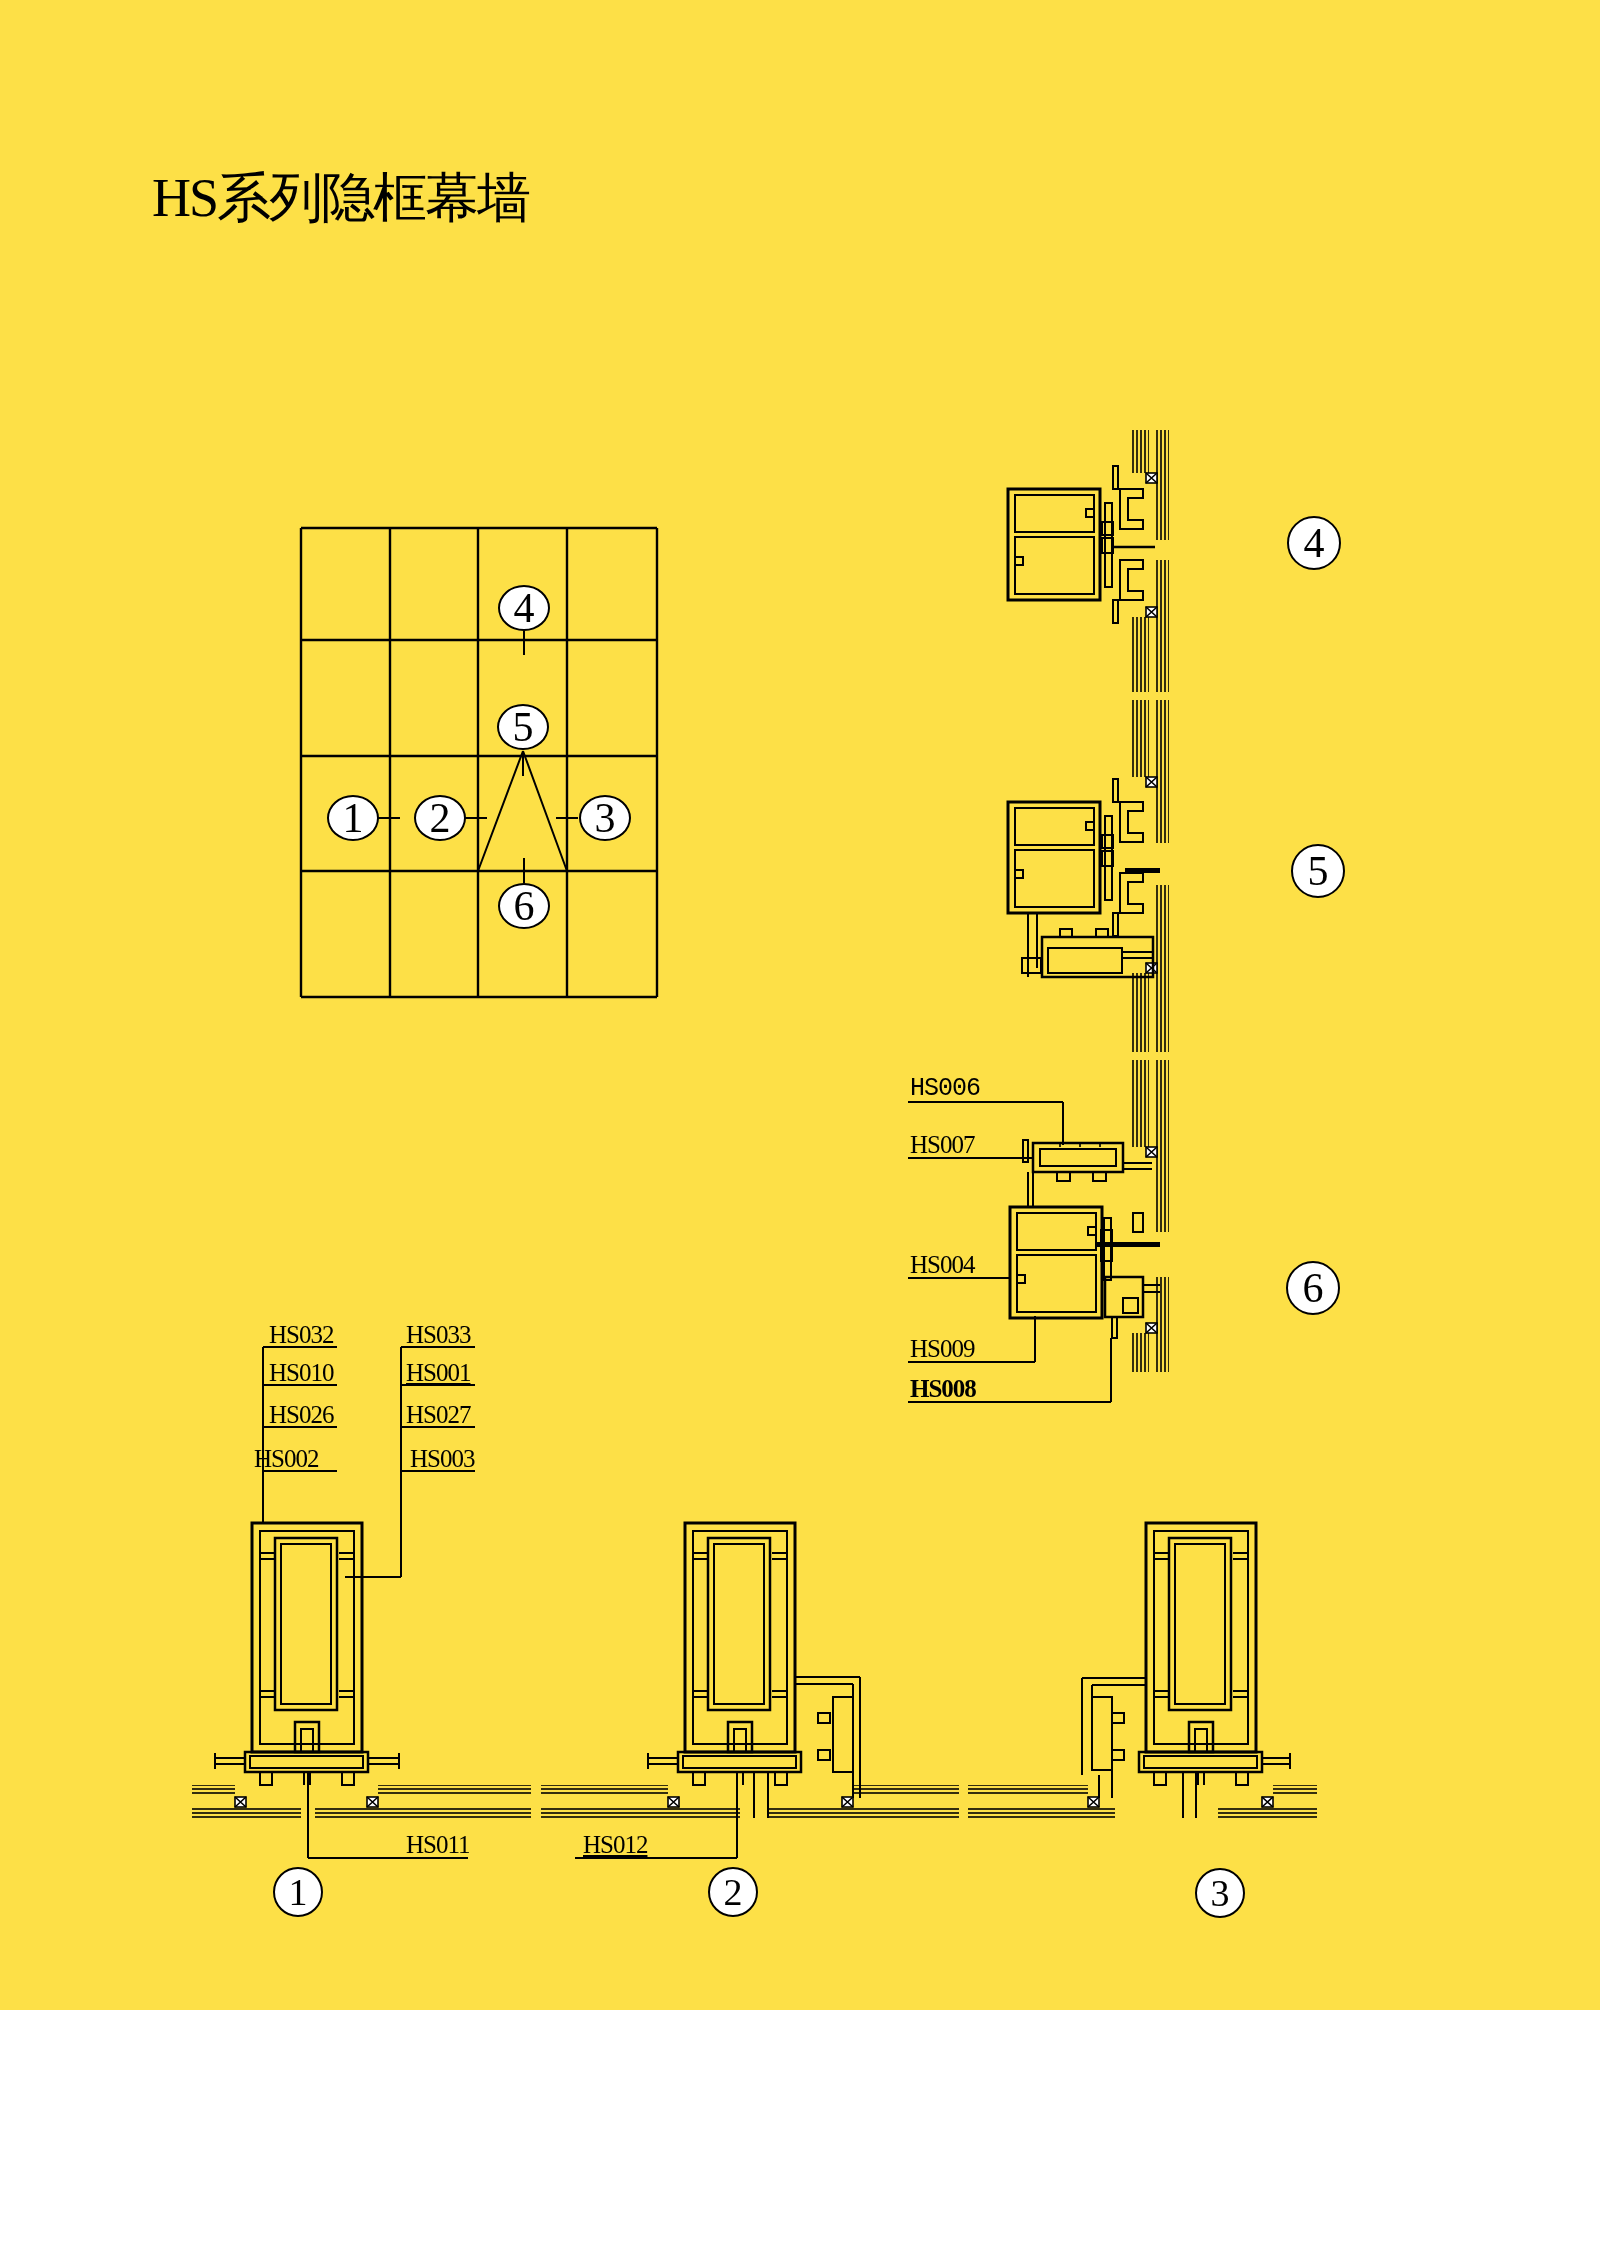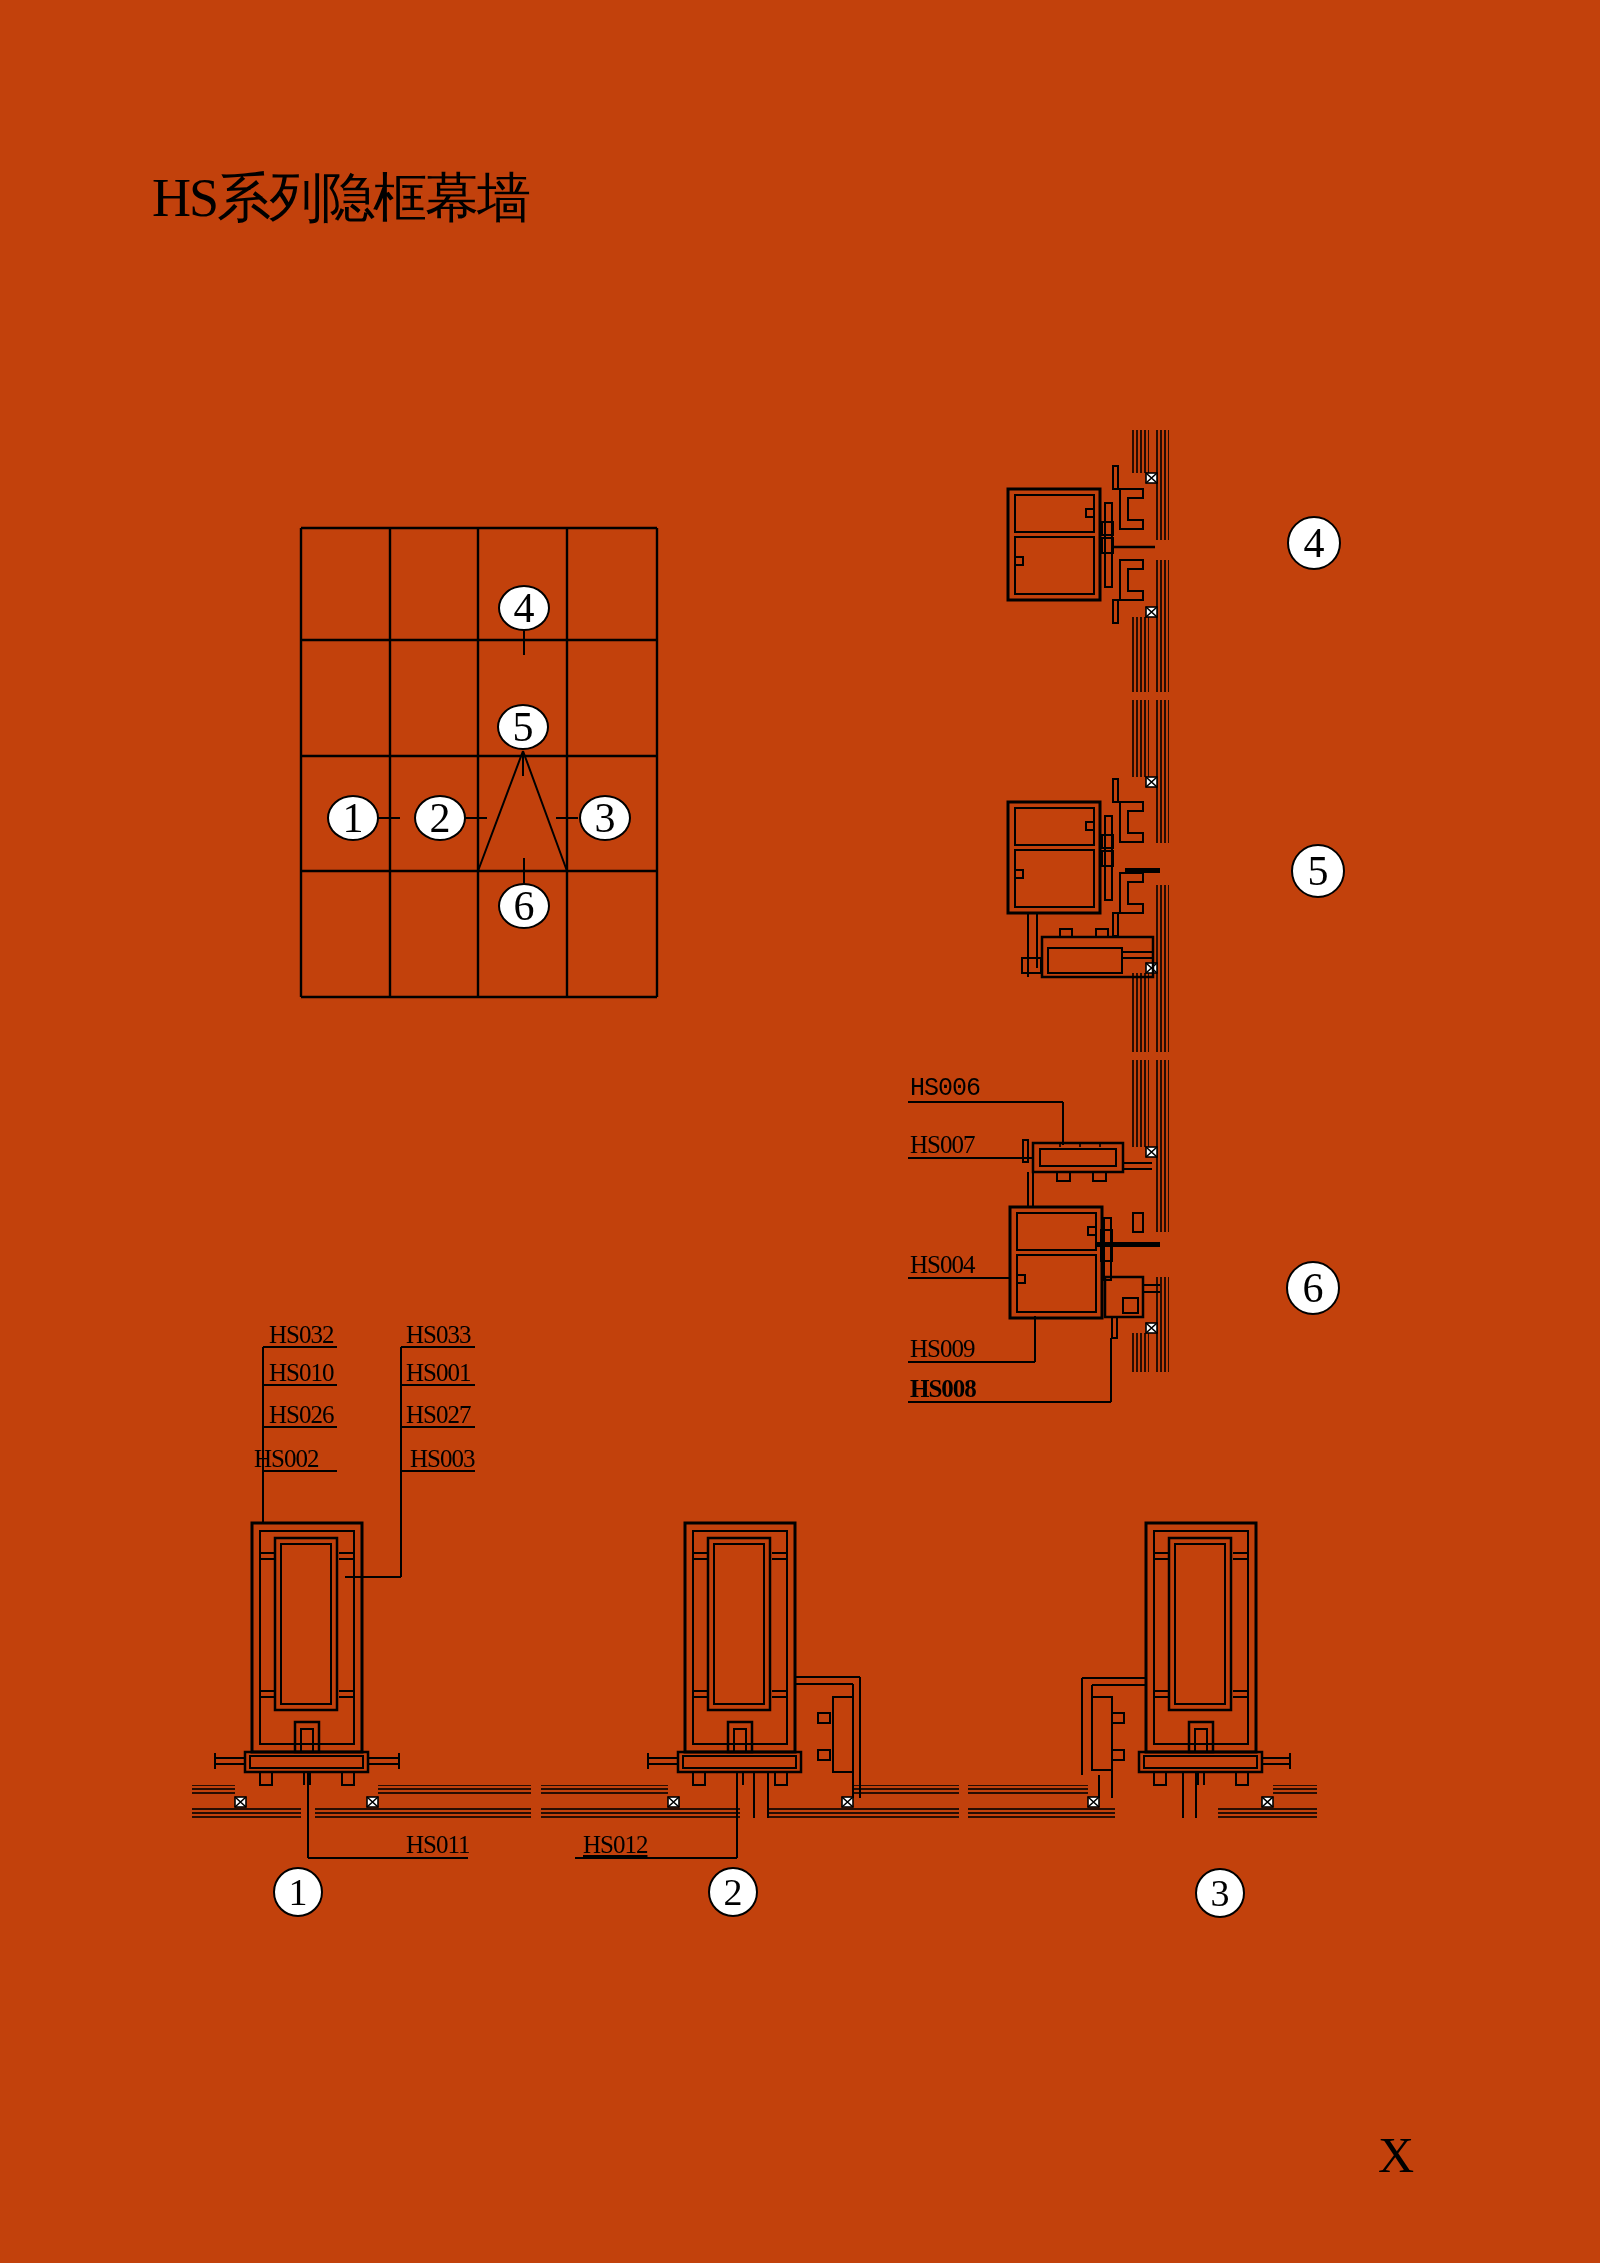--- a/index.html
+++ b/index.html
@@ -1,17 +1,17 @@
 <!DOCTYPE html>
 <html><head>
 <meta charset="utf-8">
 <style>
   html,body{margin:0;padding:0;background:#ffffff;}
   .sheet{
-    position:relative;width:1600px;height:2263px;background:#c2410c;
+    position:relative;width:1600px;height:2010px;background:#fde047;
     font-family:"Liberation Serif","DejaVu Serif",serif;color:#000;overflow:hidden;
   }
   .sheet svg{position:absolute;left:0;top:0;}
   .title{
     position:absolute;left:152px;top:162px;font-size:54px;letter-spacing:-2px;
     white-space:nowrap;
   }
   .callout{
     position:absolute;box-sizing:border-box;border:2.5px solid #000;border-radius:50%;
     display:flex;align-items:center;justify-content:center;background:#fff;
@@ -224,21 +224,21 @@
   <div class="plabel" style="left:910px;top:1252px;font-family:Liberation Serif, serif;">HS004</div>
   <div class="plabel" style="left:910px;top:1336px;">HS009</div>
   <div class="plabel" style="left:910px;top:1376px;font-weight:bold;">HS008</div>
 
   <div class="plabel" style="left:269px;top:1322px;">HS032</div>
   <div class="plabel" style="left:269px;top:1360px;">HS010</div>
   <div class="plabel" style="left:269px;top:1402px;">HS026</div>
   <div class="plabel" style="left:254px;top:1446px;">HS002</div>
 
   <div class="plabel" style="left:406px;top:1322px;">HS033</div>
-  <div class="plabel" style="left:406px;top:1360px;">HS001</div>
+  <div class="plabel" style="left:406px;top:1360px;text-decoration:underline;">HS001</div>
   <div class="plabel" style="left:406px;top:1402px;">HS027</div>
   <div class="plabel" style="left:382px;top:1446px;margin-left:28px;">HS003</div>
 
   <div class="plabel" style="left:406px;top:1832px;">HS011</div>
   <div class="plabel" style="left:583px;top:1832px;text-decoration:underline;">HS012</div>
 
   <div class="sheetx">X</div>
 </div>
 
 </body></html>

